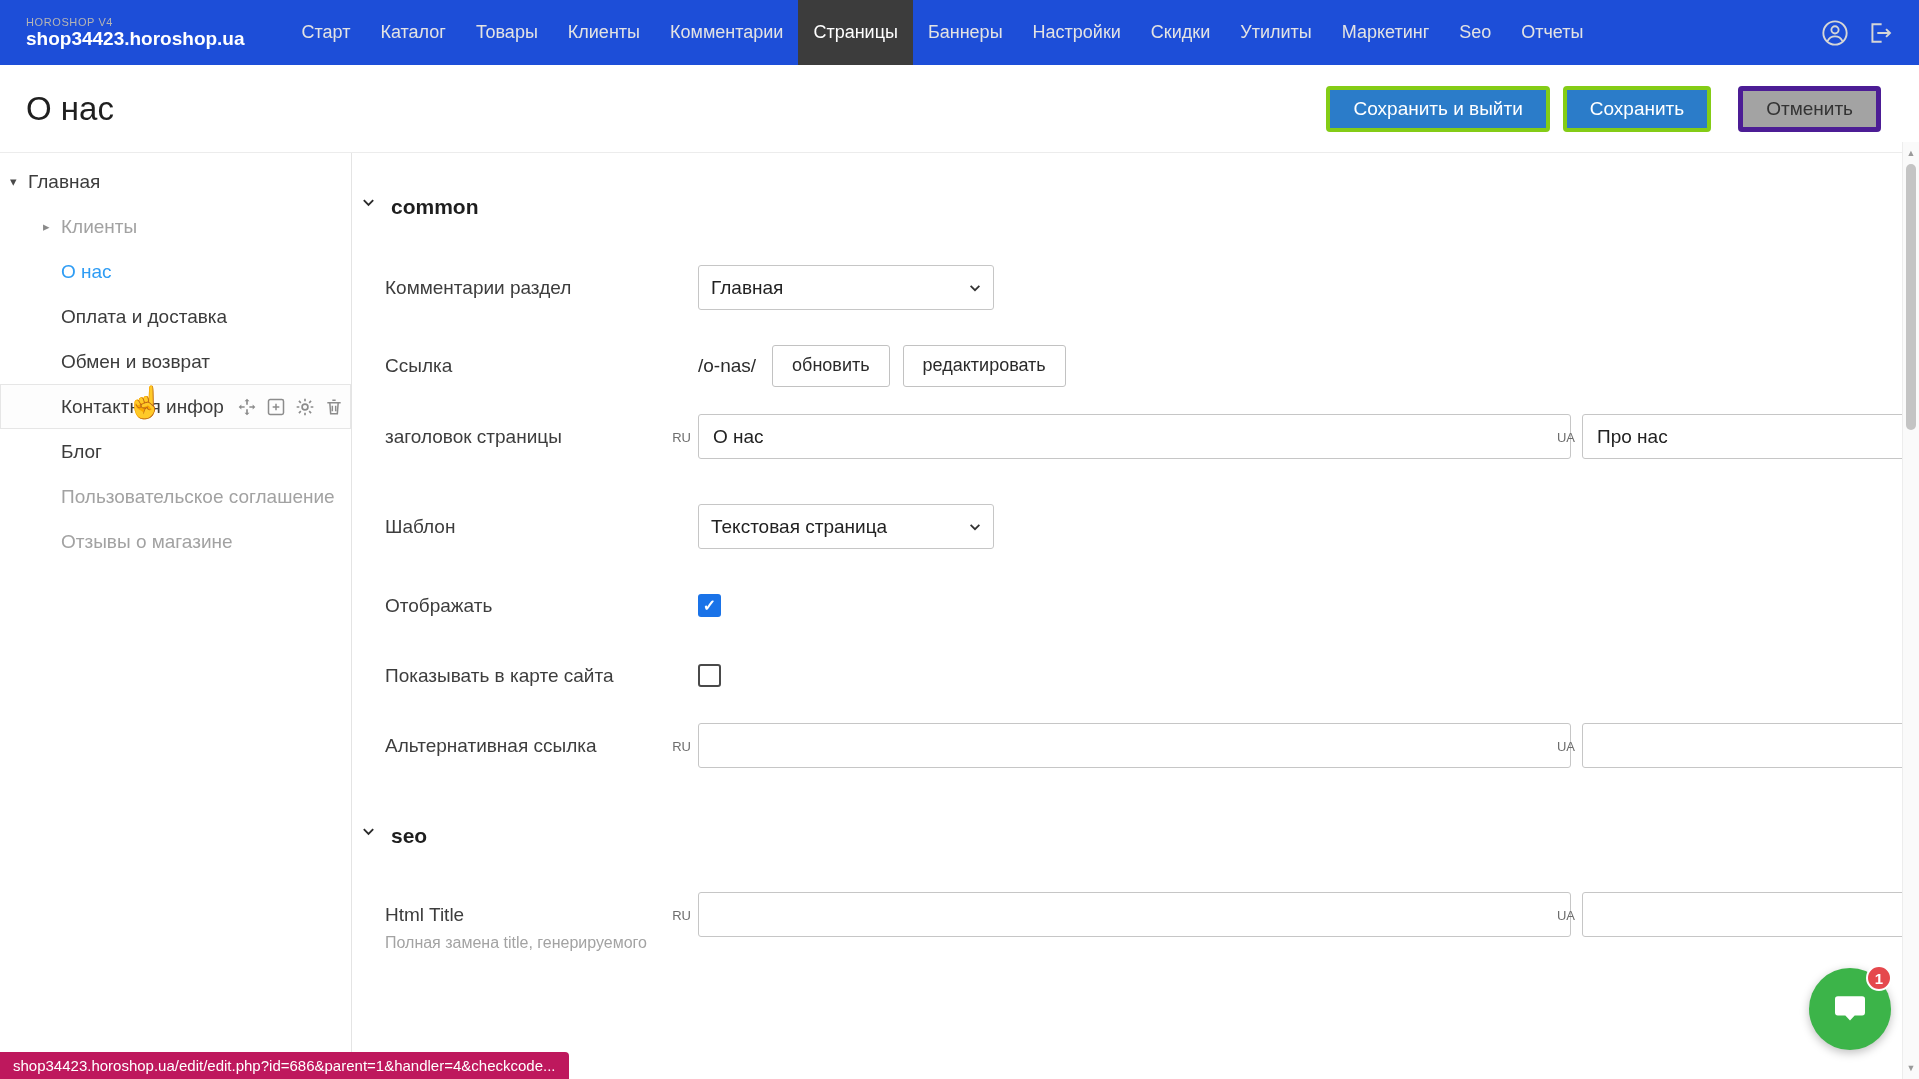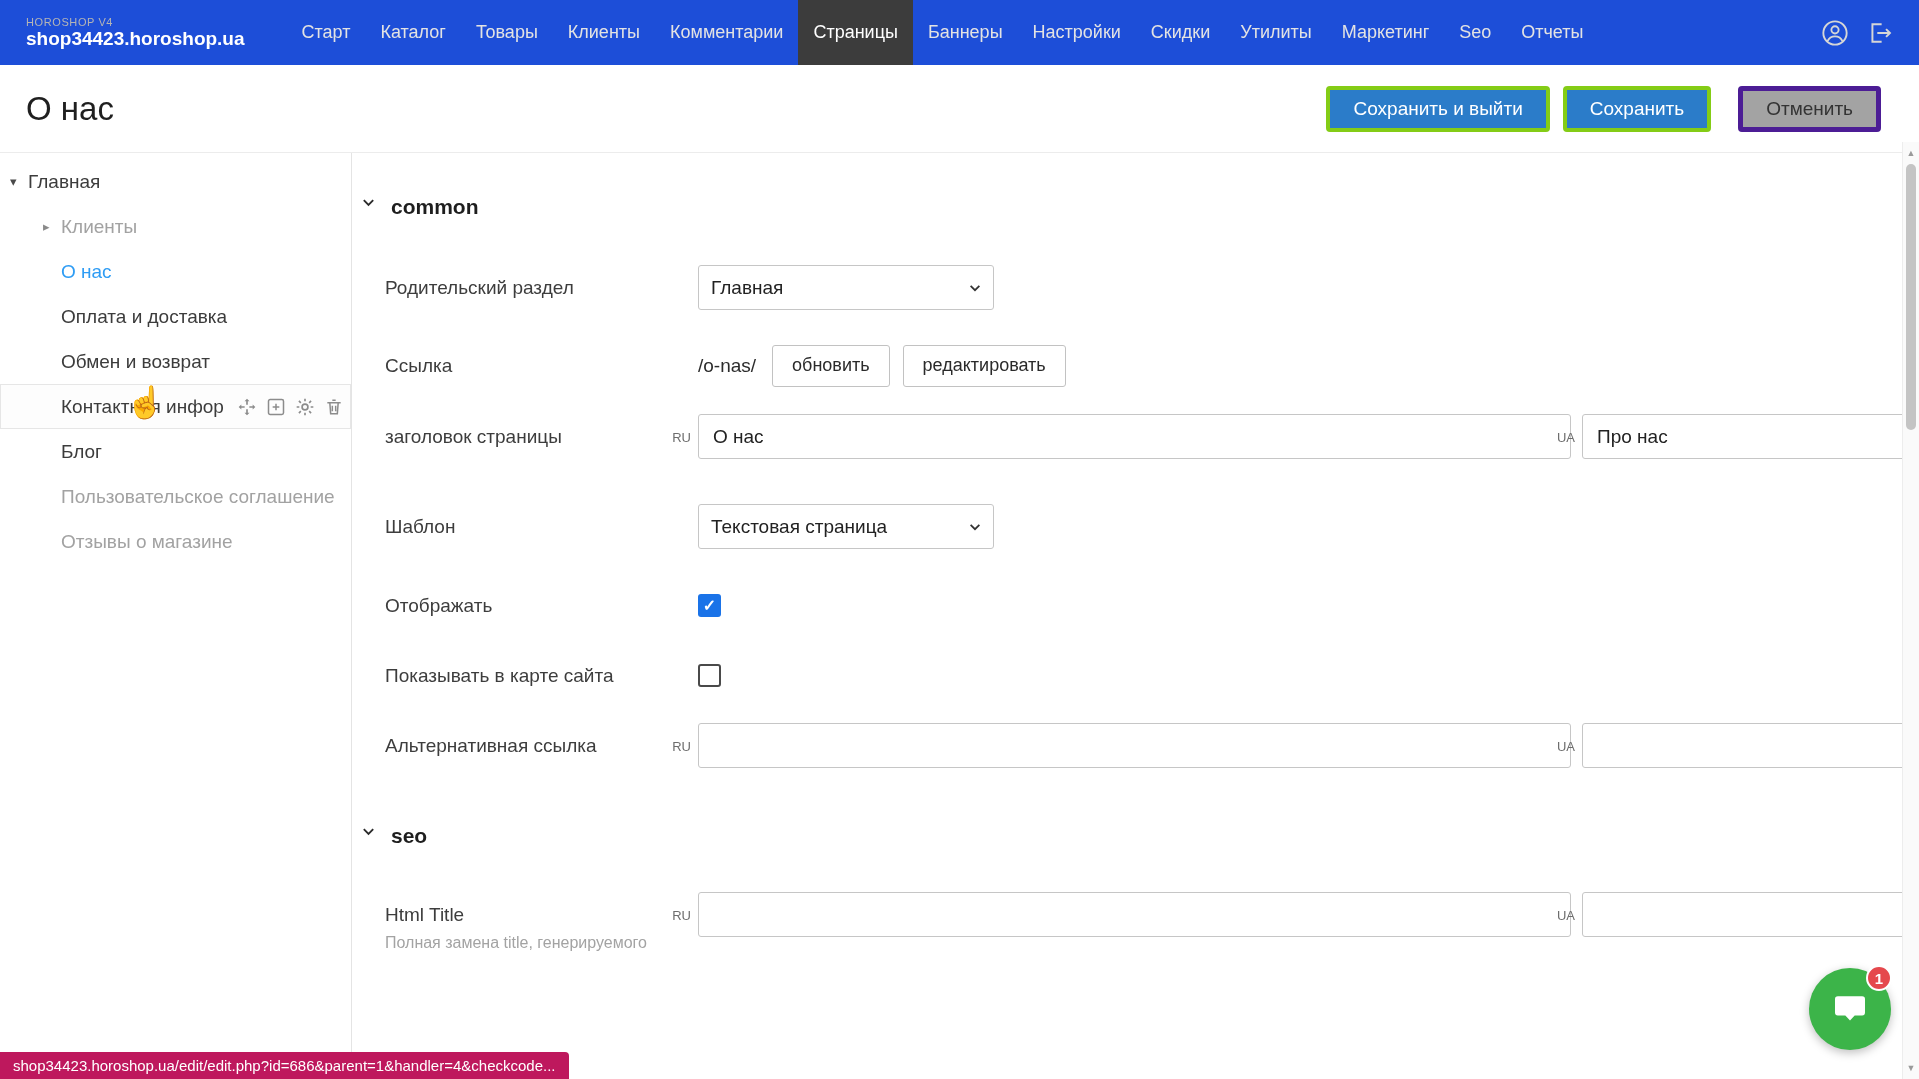--- a/index.html
+++ b/index.html
@@ -207,21 +207,21 @@
   <main class="main">
 
     <div class="section-head">
       <svg width="15" height="15" viewBox="0 0 16 16" fill="none" stroke="#2b2b2b" stroke-width="2">
           <path d="M3 5.5l5 5 5-5"></path>
         </svg>
       <span class="section-title">common</span>
     </div>
 
     <div class="form-row mb-33">
-      <div class="form-label">Родительский раздел</div>
+      <div class="form-label">Комментарии раздел</div>
       <div class="select-wrap">
         <select class="select">
           <option>Главная</option>
         </select>
         <span class="select-caret">
           <svg width="14" height="14" viewBox="0 0 16 16" fill="none" stroke="#333" stroke-width="2">
               <path d="M3 5.5l5 5 5-5"></path>
             </svg>
         </span>
       </div>

